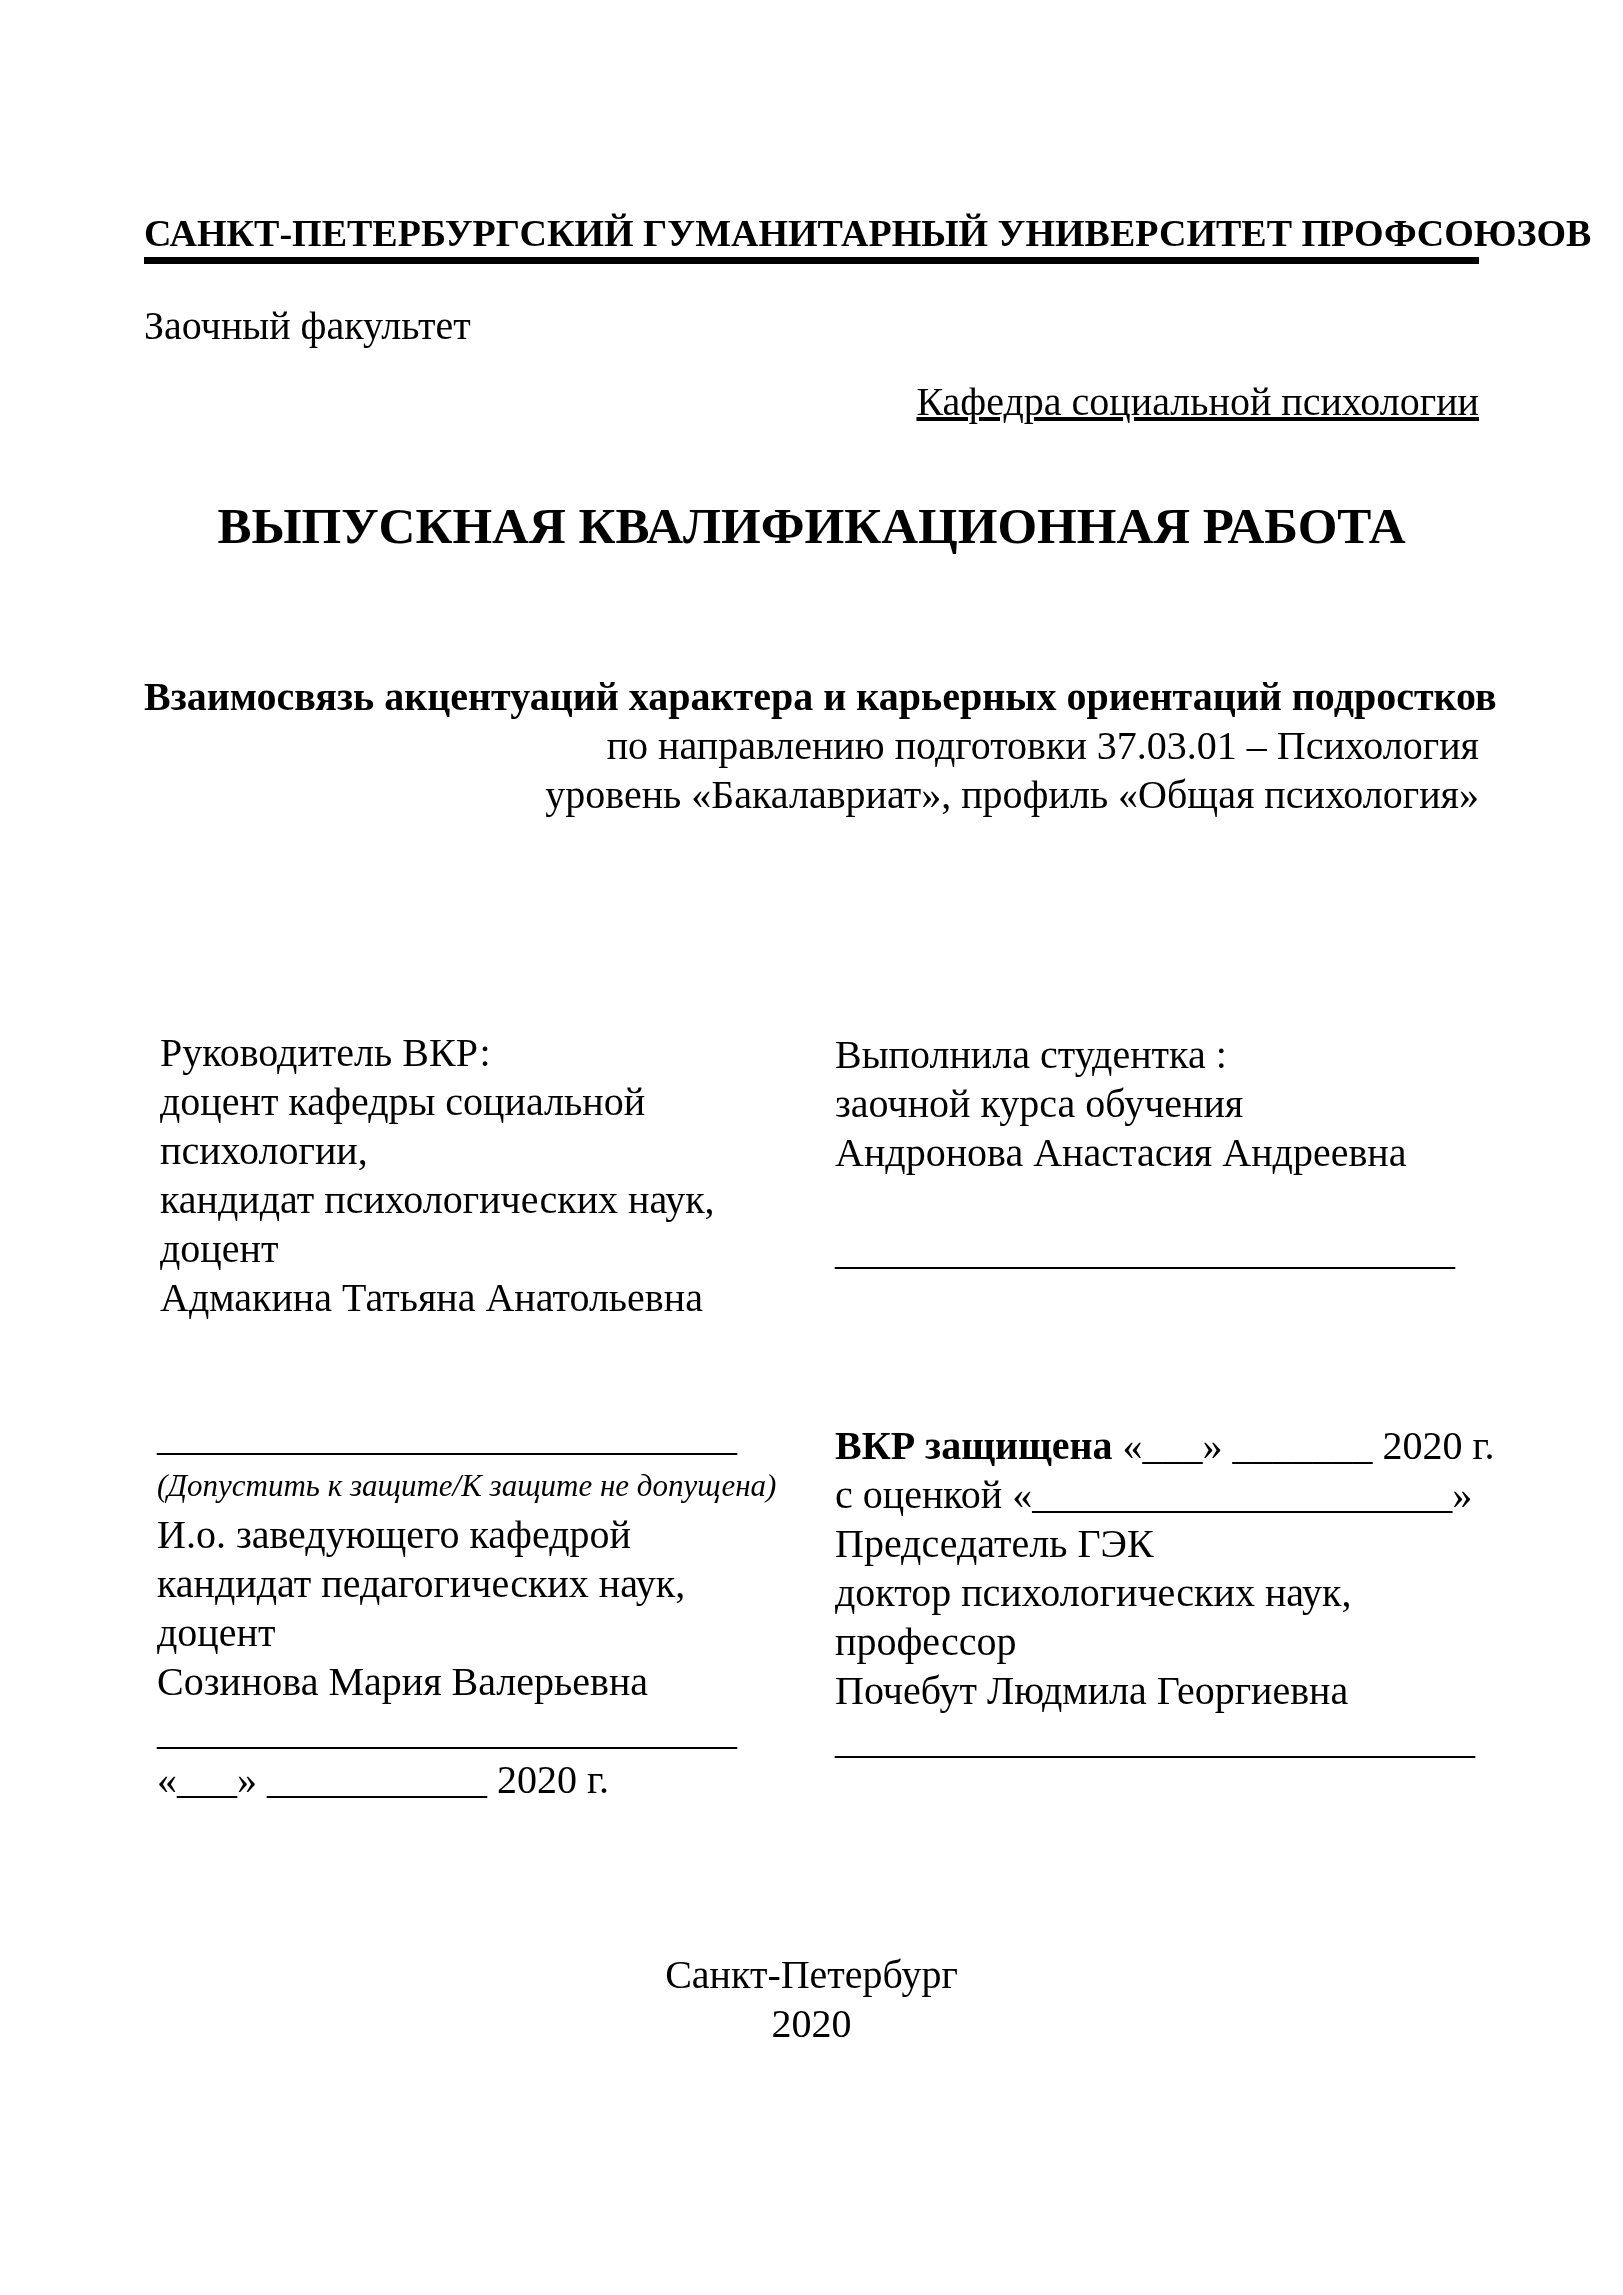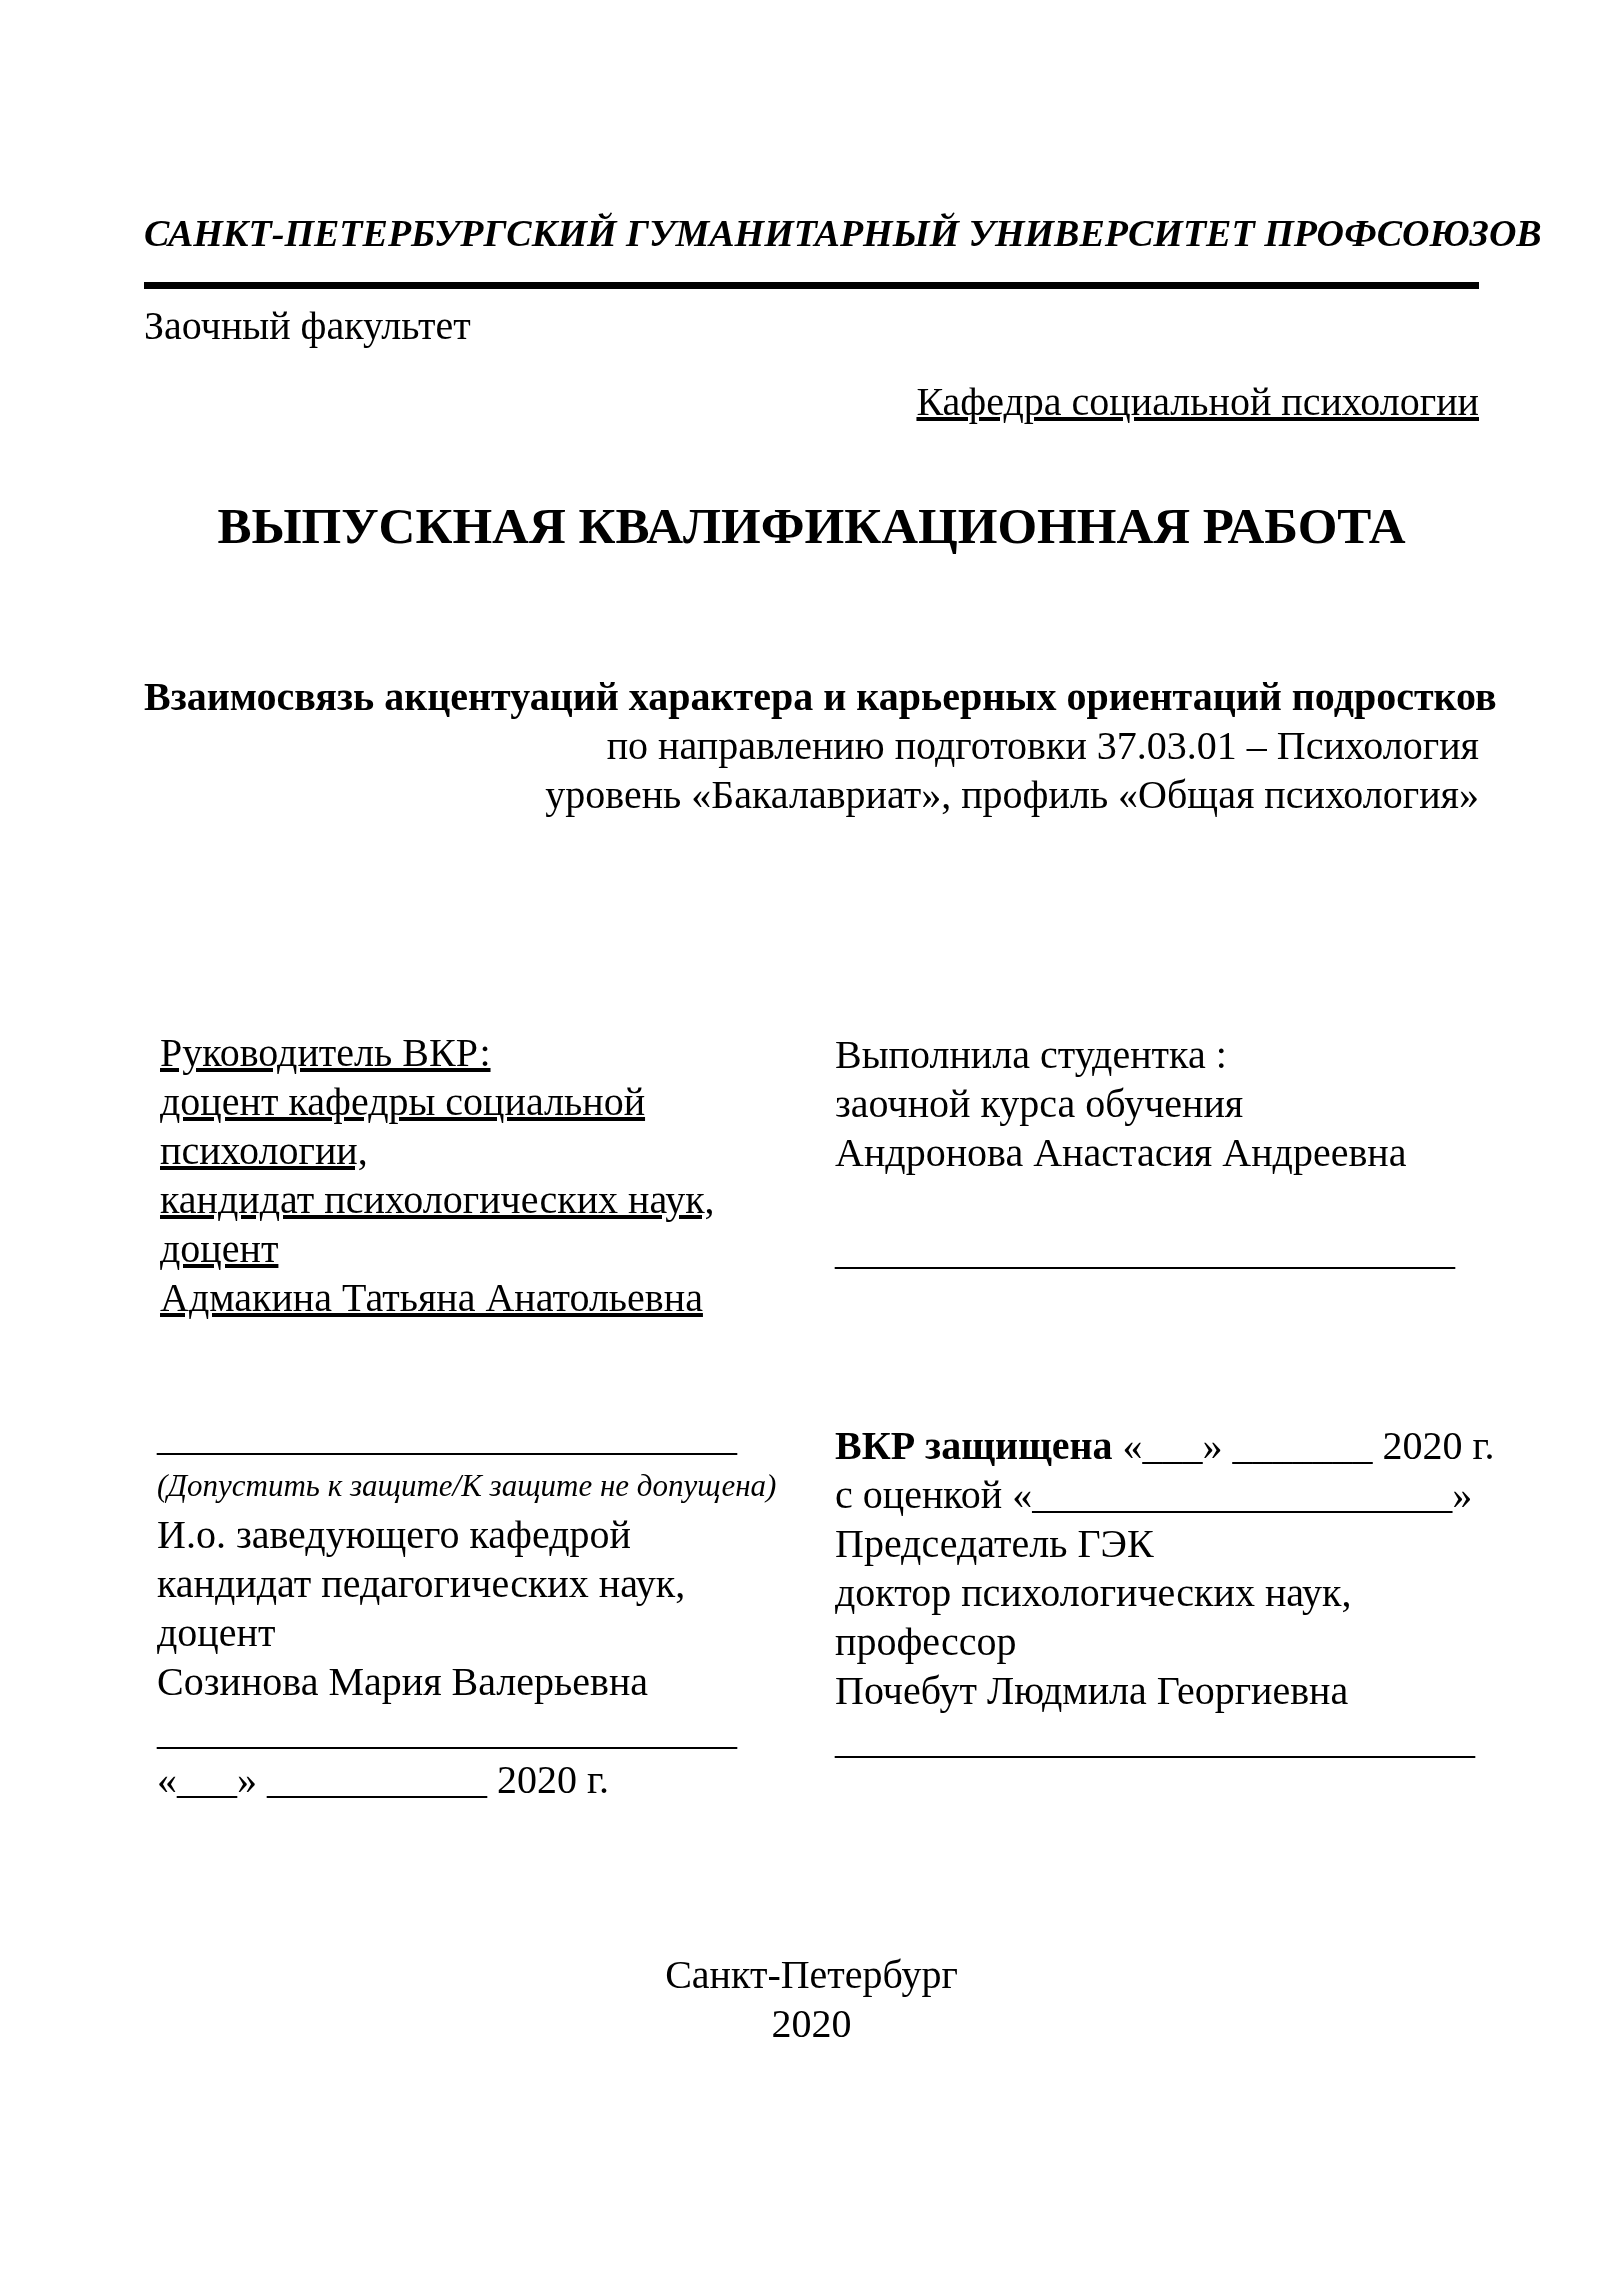--- a/index.html
+++ b/index.html
@@ -14,23 +14,22 @@
   }
   .abs { position: absolute; }
 
   .university {
     left: 144px; top: 210px; width: 1335px;
     text-align: center;
     font-weight: bold;
     font-size: 38px;
     line-height: 47px;
     white-space: nowrap;
-    padding-bottom: 25px;
+    padding-bottom: 0;
     border-bottom: 7.9px solid #000000;
-    font-style: italic;
   }
   .faculty {
     left: 144px; top: 301px; width: 1335px;
     text-align: left;
     font-size: 40px; line-height: 49px;
   }
   .department {
     left: 144px; top: 377px; width: 1335px;
     text-align: right;
     font-size: 40px; line-height: 49px; text-decoration: underline;
@@ -49,21 +48,21 @@
   .titleblock .main {
     font-weight: bold;
     font-size: 40px;
     white-space: nowrap;
   }
   .col {
     font-size: 40px;
     line-height: 49px;
     white-space: nowrap;
   }
-  .supervisor { left: 160px;  top: 1028px; width: 652px; text-decoration: underline; }
+  .supervisor { left: 160px;  top: 1028px; width: 652px; }
   .student    { left: 835px; top: 1030px; width: 691px; }
   .admission  { left: 157px;  top: 1412px; width: 667px; line-height: 49px; }
   .defense    { left: 835px; top: 1421px; width: 722px; }
   .admission .note {
     font-style: italic;
     font-size: 31px;
   }
   .bold { font-weight: bold; }
   .spacer { height: 49px; }
   .footer {

